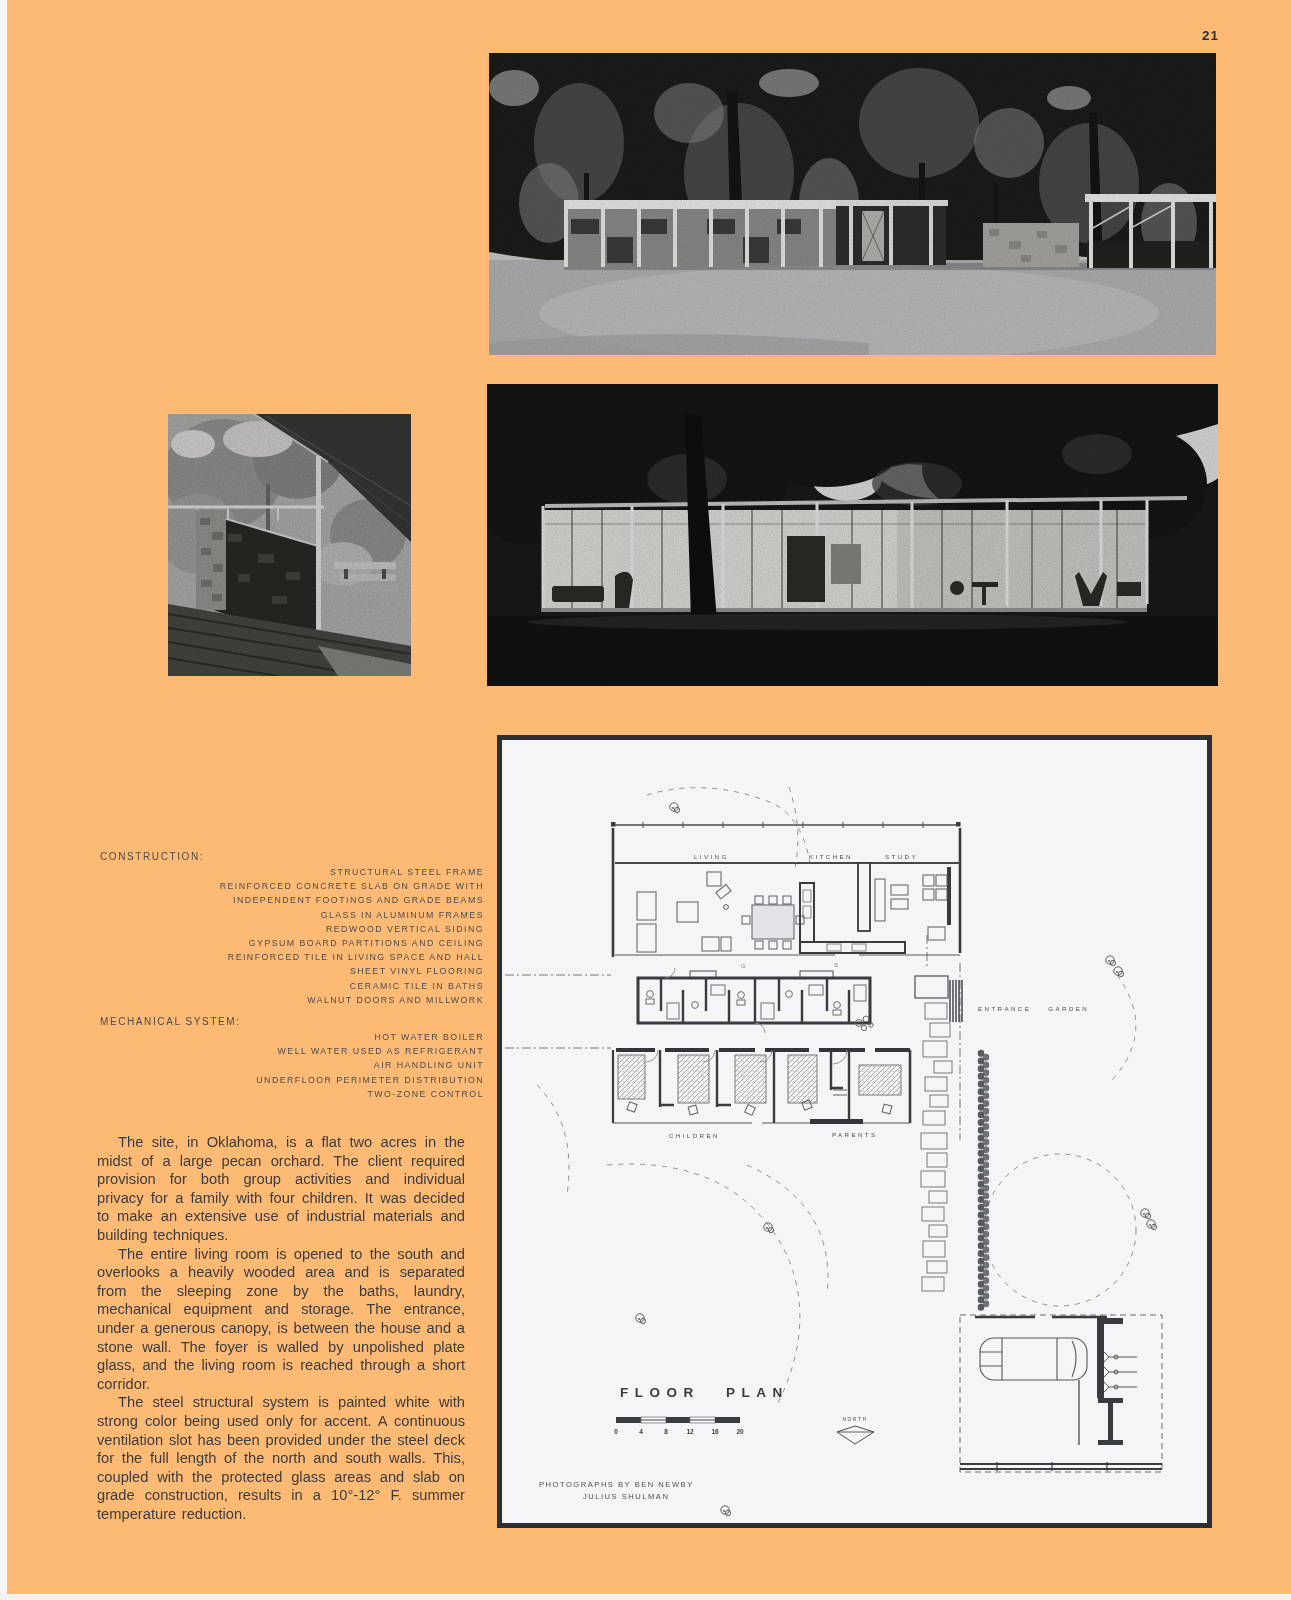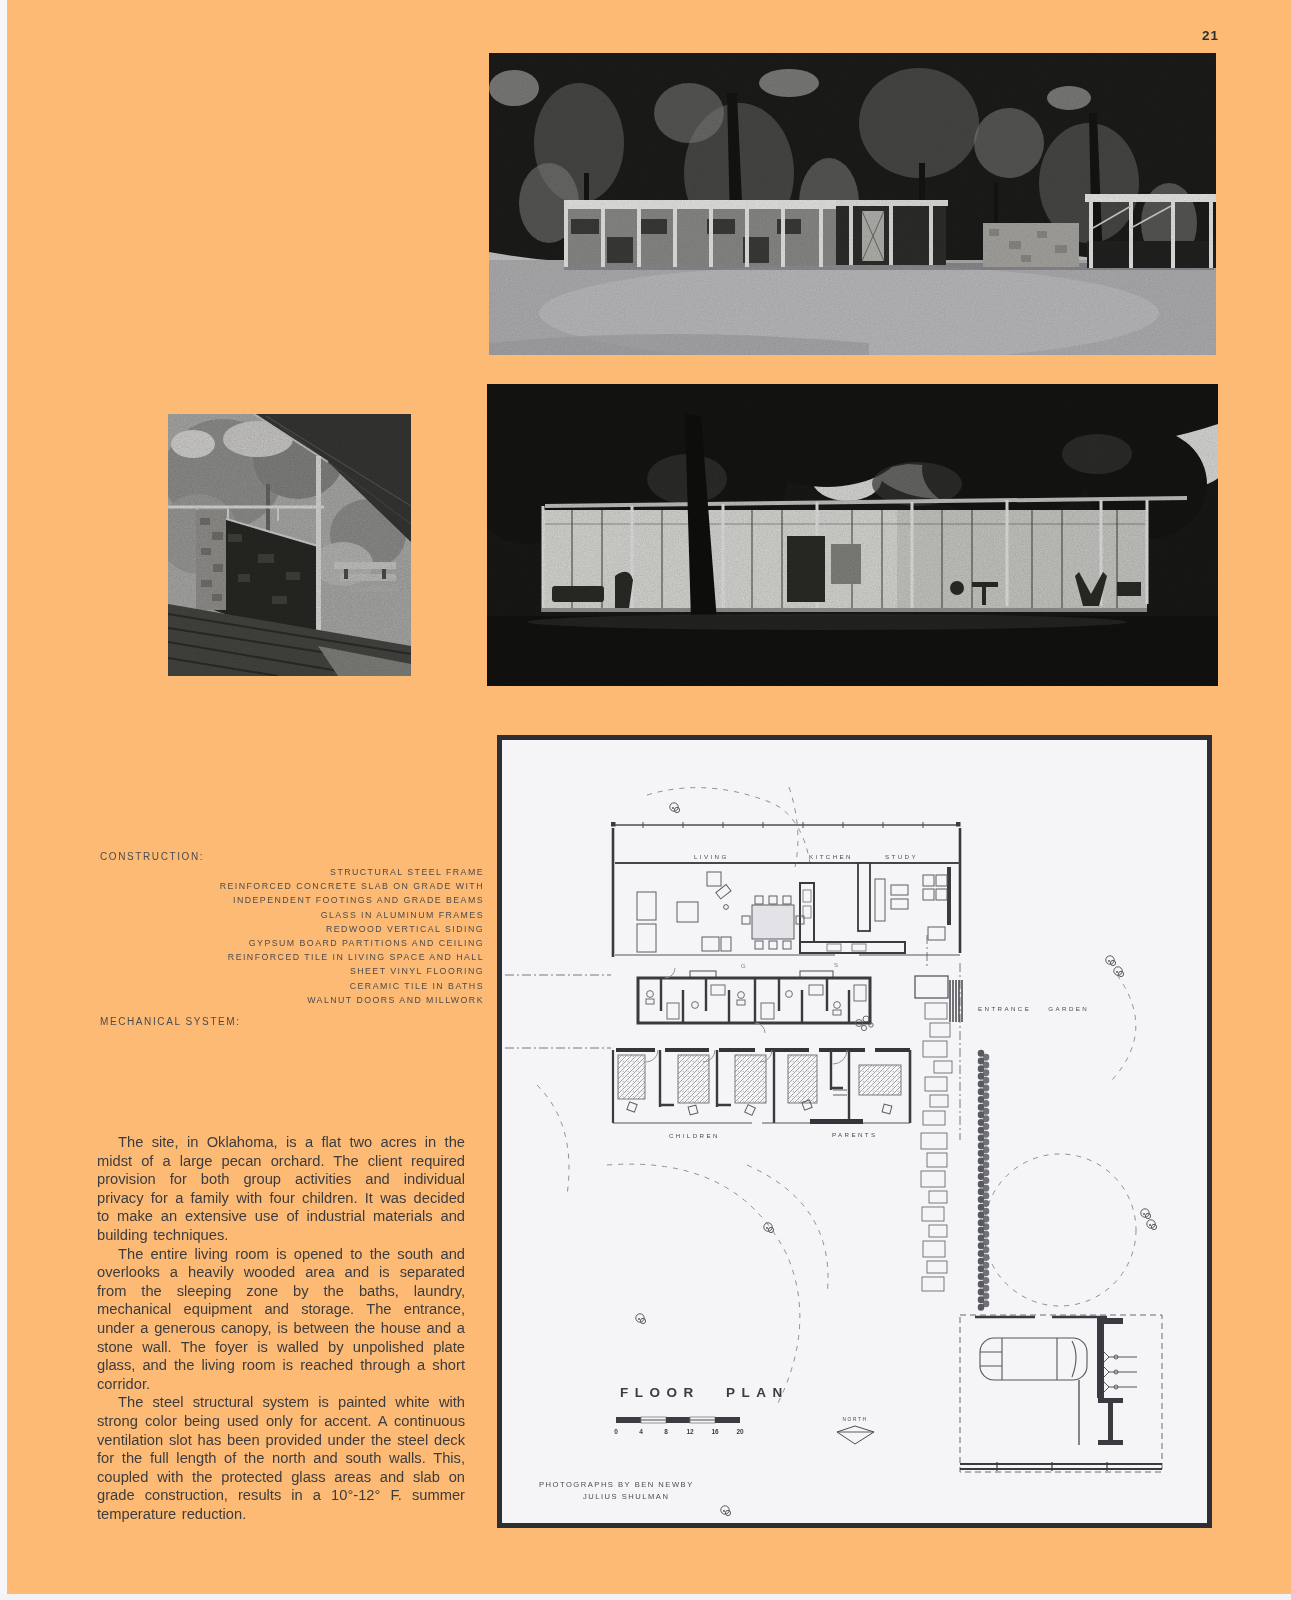--- a/index.html
+++ b/index.html
@@ -277,20 +277,27 @@
       <li>INDEPENDENT FOOTINGS AND GRADE BEAMS</li>
       <li>GLASS IN ALUMINUM FRAMES</li>
       <li>REDWOOD VERTICAL SIDING</li>
       <li>GYPSUM BOARD PARTITIONS AND CEILING</li>
       <li>REINFORCED TILE IN LIVING SPACE AND HALL</li>
       <li>SHEET VINYL FLOORING</li>
       <li>CERAMIC TILE IN BATHS</li>
       <li>WALNUT DOORS AND MILLWORK</li>
     </ul>
     <h4 class="mech">MECHANICAL SYSTEM:</h4>
+    <ul>
+      <li>HOT WATER BOILER</li>
+      <li>WELL WATER USED AS REFRIGERANT</li>
+      <li>AIR HANDLING UNIT</li>
+      <li>UNDERFLOOR PERIMETER DISTRIBUTION</li>
+      <li>TWO-ZONE CONTROL</li>
+    </ul>
   </div>
 
   <div class="article">
     <p>The site, in Oklahoma, is a flat two acres in the midst of a large pecan orchard. The client required provision for both group activities and individual privacy for a family with four children. It was decided to make an extensive use of industrial materials and building techniques.</p>
     <p>The entire living room is opened to the south and overlooks a heavily wooded area and is separated from the sleeping zone by the baths, laundry, mechanical equipment and storage. The entrance, under a generous canopy, is between the house and a stone wall. The foyer is walled by unpolished plate glass, and the living room is reached through a short corridor.</p>
     <p>The steel structural system is painted white with strong color being used only for accent. A continuous ventilation slot has been provided under the steel deck for the full length of the north and south walls. This, coupled with the protected glass areas and slab on grade construction, results in a 10°-12° F. summer temperature reduction.</p>
   </div>
 
   <div class="planbox">
     <svg width="715" height="793" viewBox="0 0 715 793">

